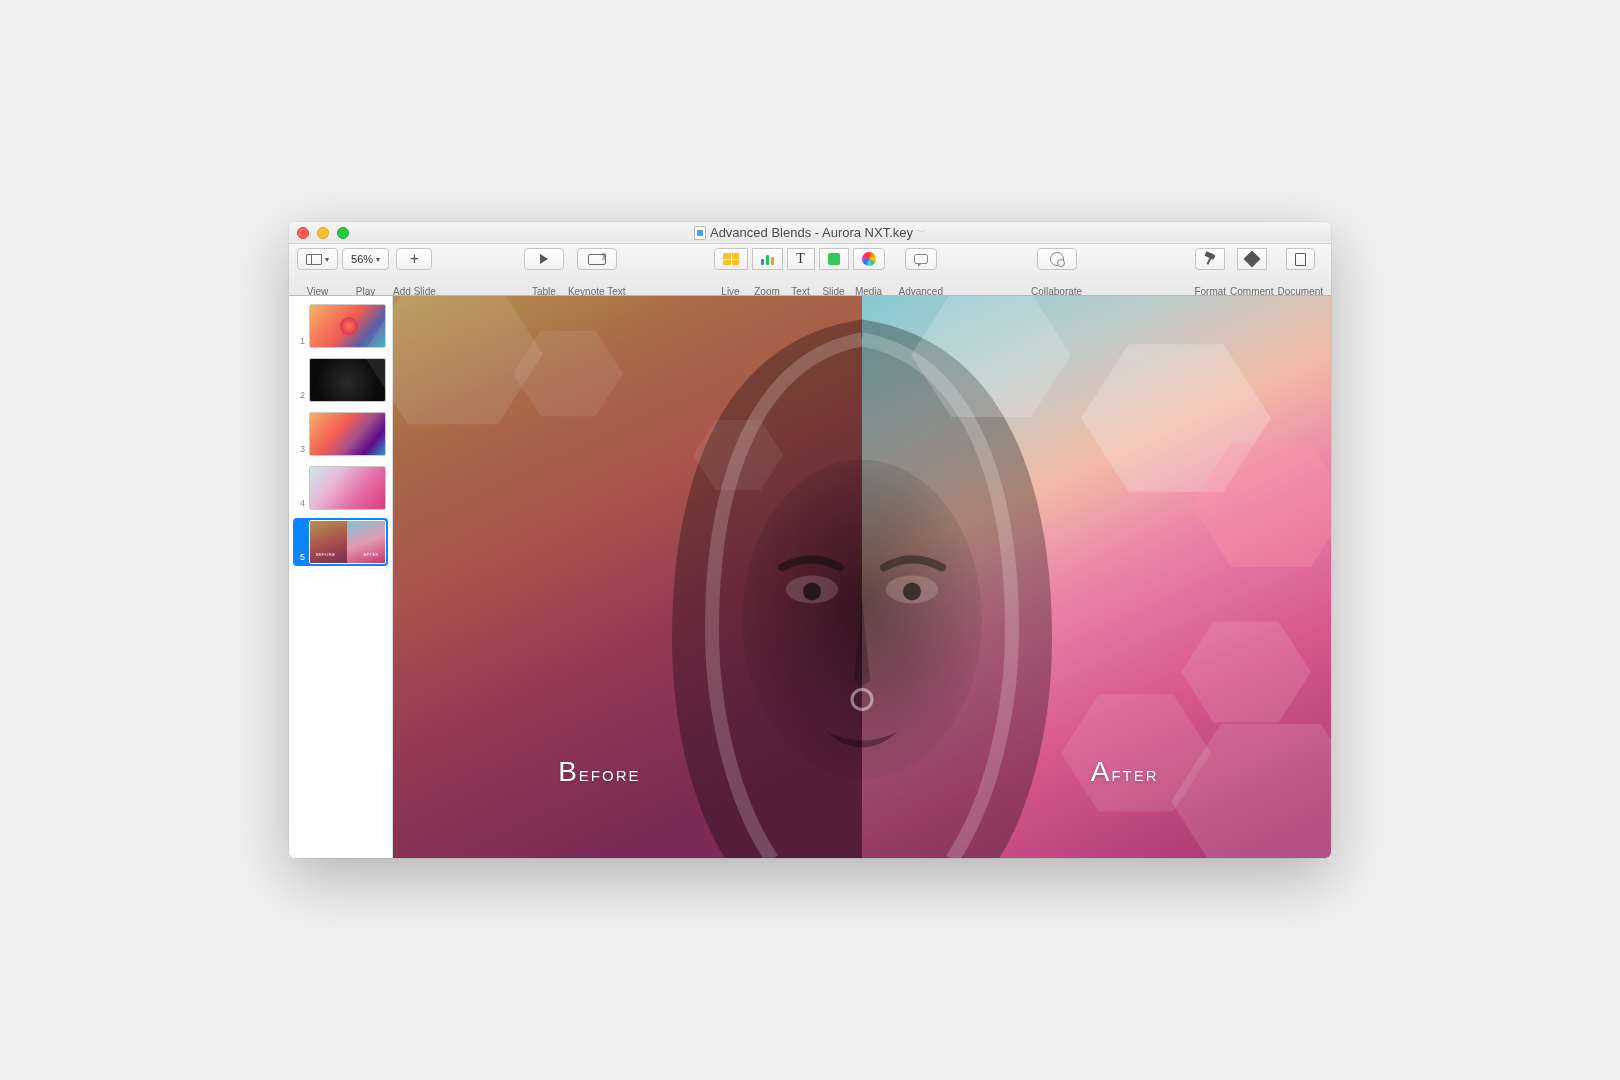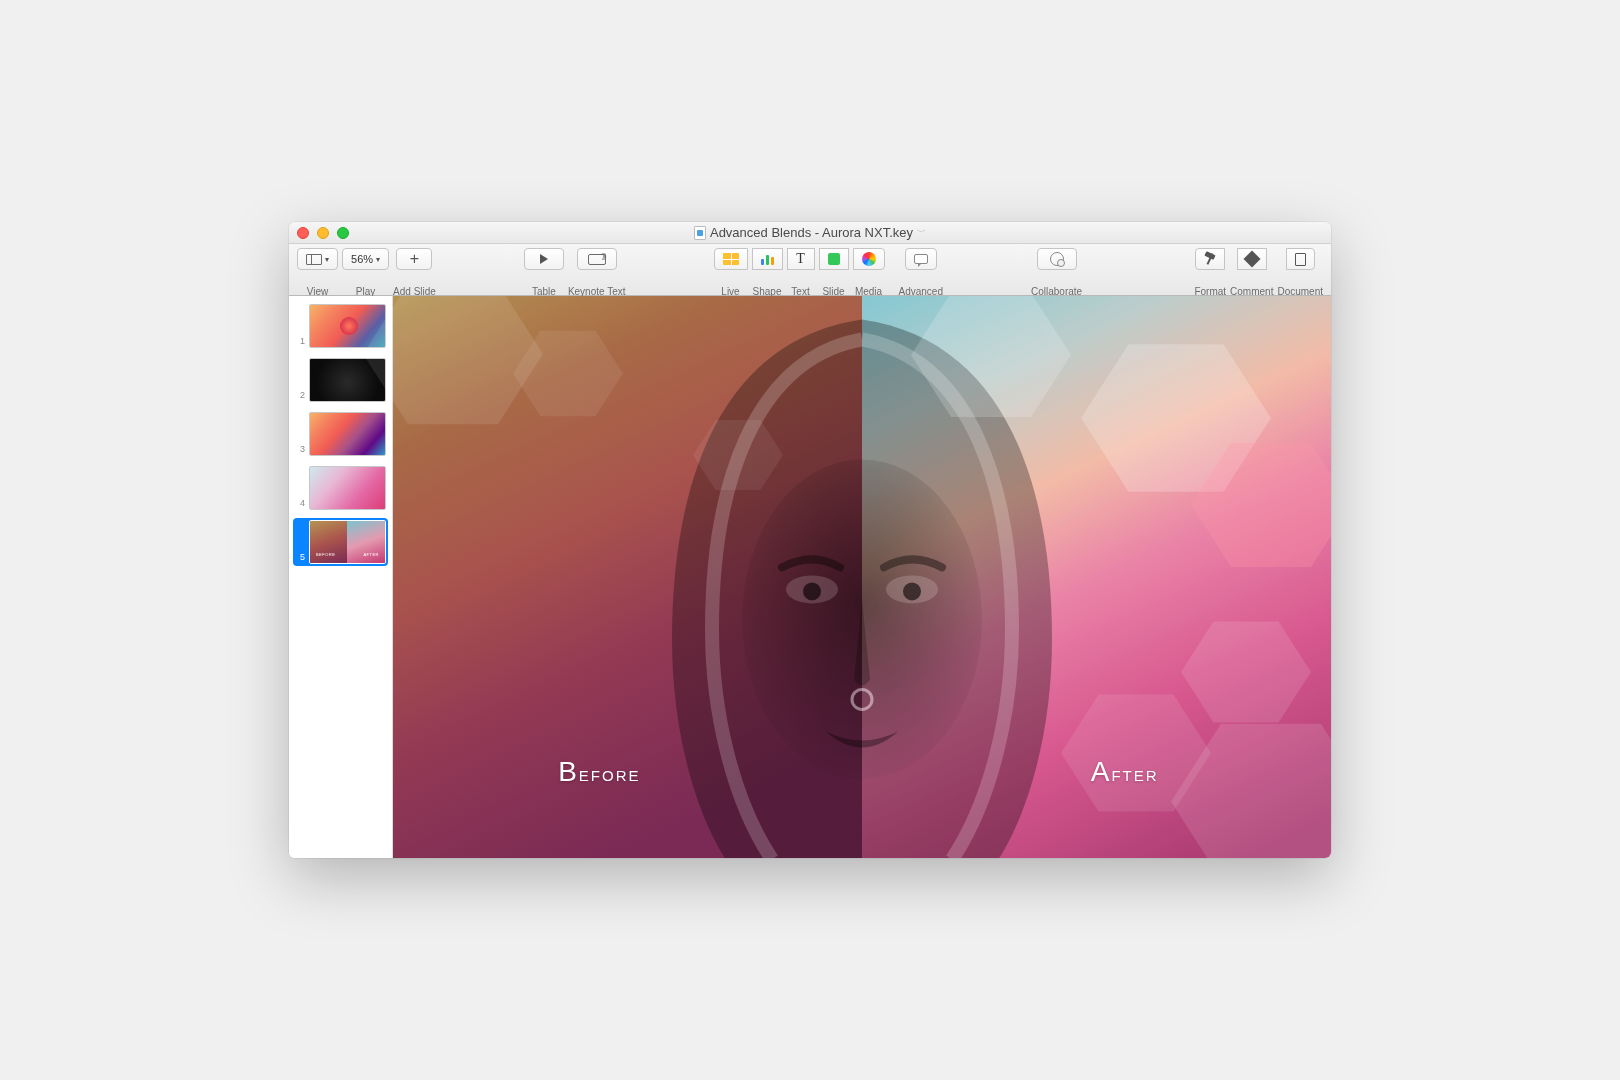--- a/index.html
+++ b/index.html
@@ -271,21 +271,21 @@
       <div class="tool-label">Live</div>
     </div>
     <div class="tool-group">
       <div class="tool-btn joined-mid">
         <span class="ico ico-chart">
             <span></span>
             <span></span>
             <span></span>
           </span>
       </div>
-      <div class="tool-label">Shape</div>
+      <div class="tool-label">Zoom</div>
     </div>
     <div class="tool-group">
       <div class="tool-btn joined-mid">
         <span class="ico ico-text">T</span>
       </div>
       <div class="tool-label">Text</div>
     </div>
     <div class="tool-group">
       <div class="tool-btn joined-mid">
         <span class="ico ico-shape"></span>

